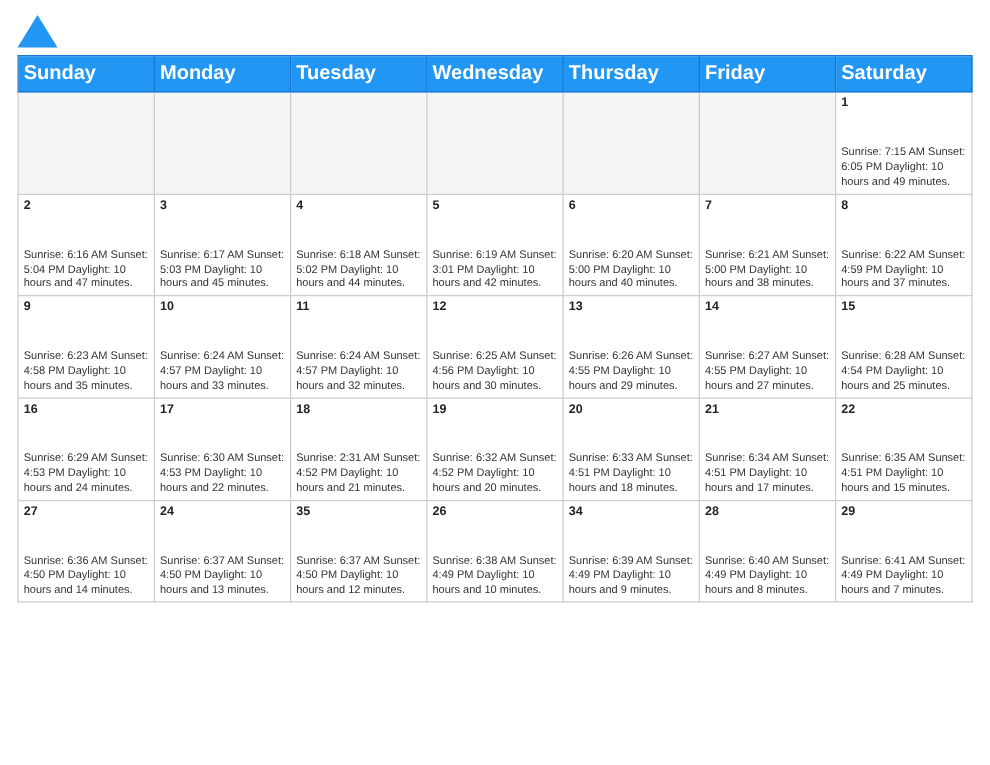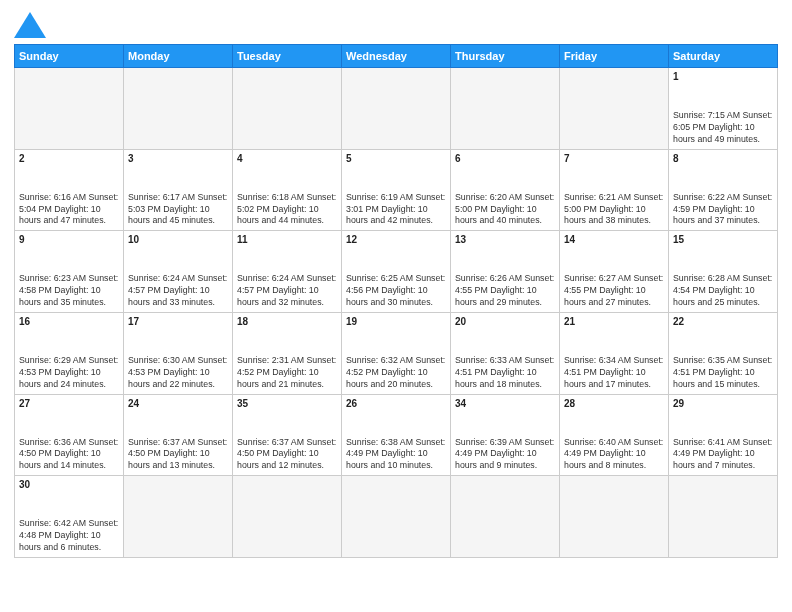--- a/index.html
+++ b/index.html
@@ -51,21 +51,21 @@
     }
     .calendar {
       width: 100%;
       border-collapse: collapse;
       border: 1px solid #ccc;
       font-size: 9.5px;
     }
     .calendar th {
       background: #2196F3;
       color: #fff;
-      font-size: 11px;
+      font-size: 16px;
       font-weight: bold;
       padding: 5px 4px;
       text-align: left;
       border: 1px solid #1976D2;
     }
     .calendar td {
       border: 1px solid #ccc;
       vertical-align: top;
       padding: 3px 4px;
       width: calc(100% / 7);
@@ -309,29 +309,15 @@
 Sunset: 4:49 PM
 Daylight: 10 hours and 8 minutes.</div>
           </td>
           <td>
             <div class="day-number">29</div>
             <div class="day-info">Sunrise: 6:41 AM
 Sunset: 4:49 PM
 Daylight: 10 hours and 7 minutes.</div>
           </td>
         </tr>
-        <tr>
-          <td class="last-row">
-            <div class="day-number">30</div>
-            <div class="day-info">Sunrise: 6:42 AM
-Sunset: 4:48 PM
-Daylight: 10 hours and 6 minutes.</div>
-          </td>
-          <td class="empty last-row"></td>
-          <td class="empty last-row"></td>
-          <td class="empty last-row"></td>
-          <td class="empty last-row"></td>
-          <td class="empty last-row"></td>
-          <td class="empty last-row"></td>
-        </tr>
       </tbody>
   </table>
 </div>
 
 </body></html>

